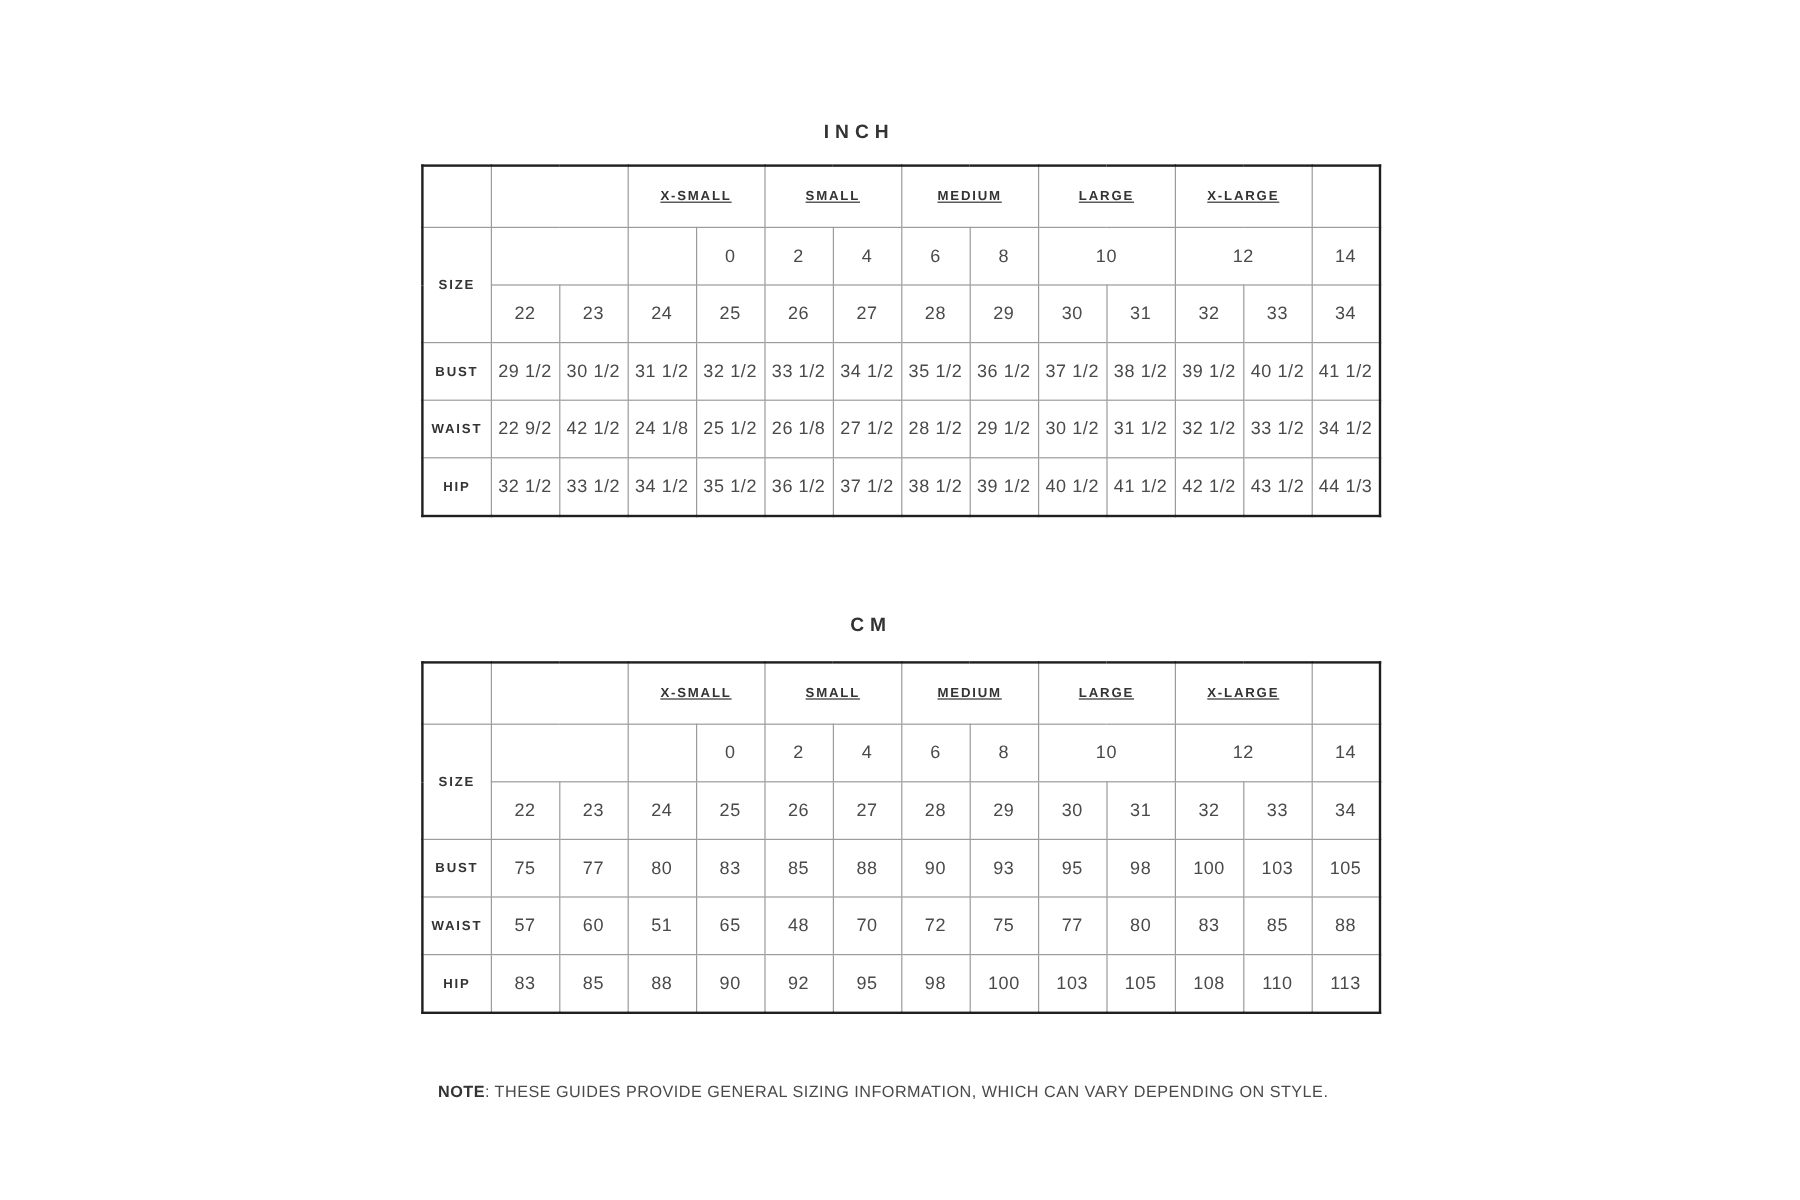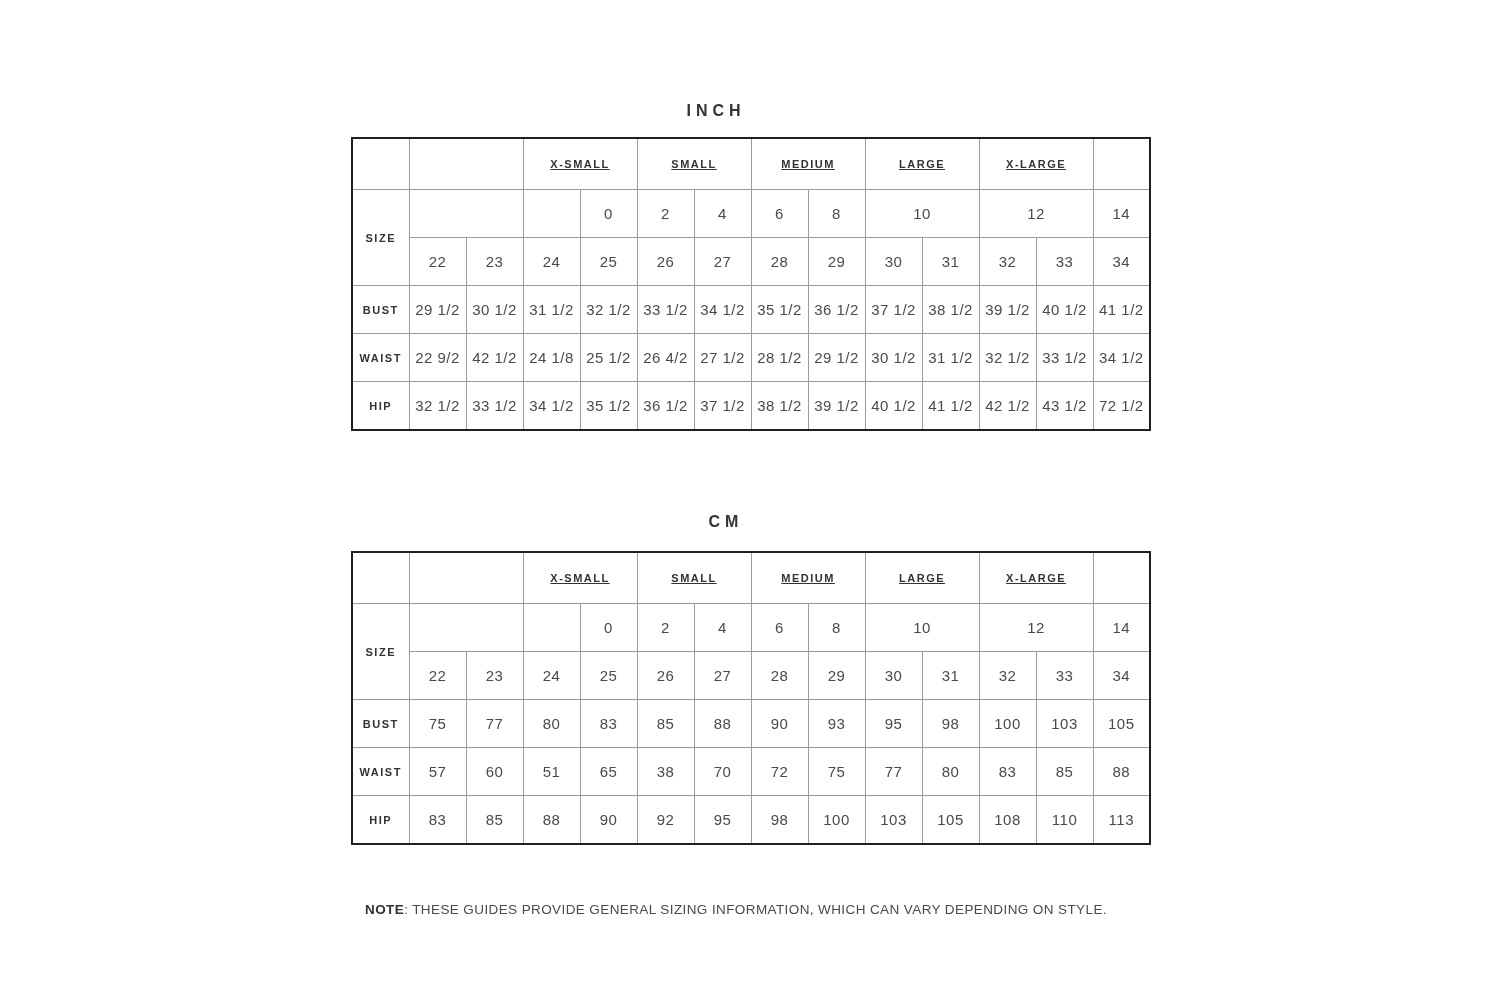--- a/index.html
+++ b/index.html
@@ -156,21 +156,21 @@
           <td class="value-cell">39 1/2</td>
           <td class="value-cell">40 1/2</td>
           <td class="value-cell">41 1/2</td>
         </tr>
         <tr class="measure-row">
           <th class="row-label-cell">WAIST</th>
           <td class="value-cell">22 9/2</td>
           <td class="value-cell">42 1/2</td>
           <td class="value-cell">24 1/8</td>
           <td class="value-cell">25 1/2</td>
-          <td class="value-cell">26 4/2</td>
+          <td class="value-cell">26 1/8</td>
           <td class="value-cell">27 1/2</td>
           <td class="value-cell">28 1/2</td>
           <td class="value-cell">29 1/2</td>
           <td class="value-cell">30 1/2</td>
           <td class="value-cell">31 1/2</td>
           <td class="value-cell">32 1/2</td>
           <td class="value-cell">33 1/2</td>
           <td class="value-cell">34 1/2</td>
         </tr>
         <tr class="measure-row">
@@ -180,21 +180,21 @@
           <td class="value-cell">34 1/2</td>
           <td class="value-cell">35 1/2</td>
           <td class="value-cell">36 1/2</td>
           <td class="value-cell">37 1/2</td>
           <td class="value-cell">38 1/2</td>
           <td class="value-cell">39 1/2</td>
           <td class="value-cell">40 1/2</td>
           <td class="value-cell">41 1/2</td>
           <td class="value-cell">42 1/2</td>
           <td class="value-cell">43 1/2</td>
-          <td class="value-cell">72 1/2</td>
+          <td class="value-cell">44 1/3</td>
         </tr>
       </tbody>
     </table>
   </div>
 
 <div id="title-cm" class="table-title">CM</div>
 
 <div id="slot-cm" class="table-slot">
     <table class="size-table">
       <colgroup>
@@ -267,21 +267,21 @@
           <td class="value-cell">100</td>
           <td class="value-cell">103</td>
           <td class="value-cell">105</td>
         </tr>
         <tr class="measure-row">
           <th class="row-label-cell">WAIST</th>
           <td class="value-cell">57</td>
           <td class="value-cell">60</td>
           <td class="value-cell">51</td>
           <td class="value-cell">65</td>
-          <td class="value-cell">38</td>
+          <td class="value-cell">48</td>
           <td class="value-cell">70</td>
           <td class="value-cell">72</td>
           <td class="value-cell">75</td>
           <td class="value-cell">77</td>
           <td class="value-cell">80</td>
           <td class="value-cell">83</td>
           <td class="value-cell">85</td>
           <td class="value-cell">88</td>
         </tr>
         <tr class="measure-row">

